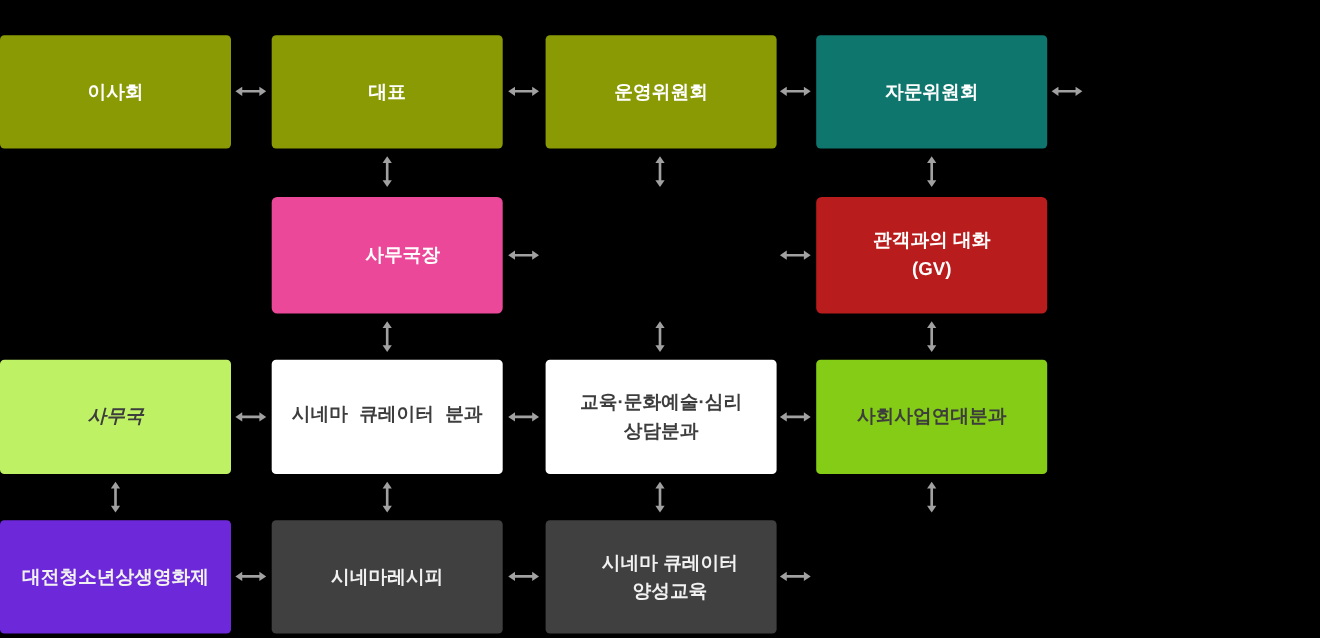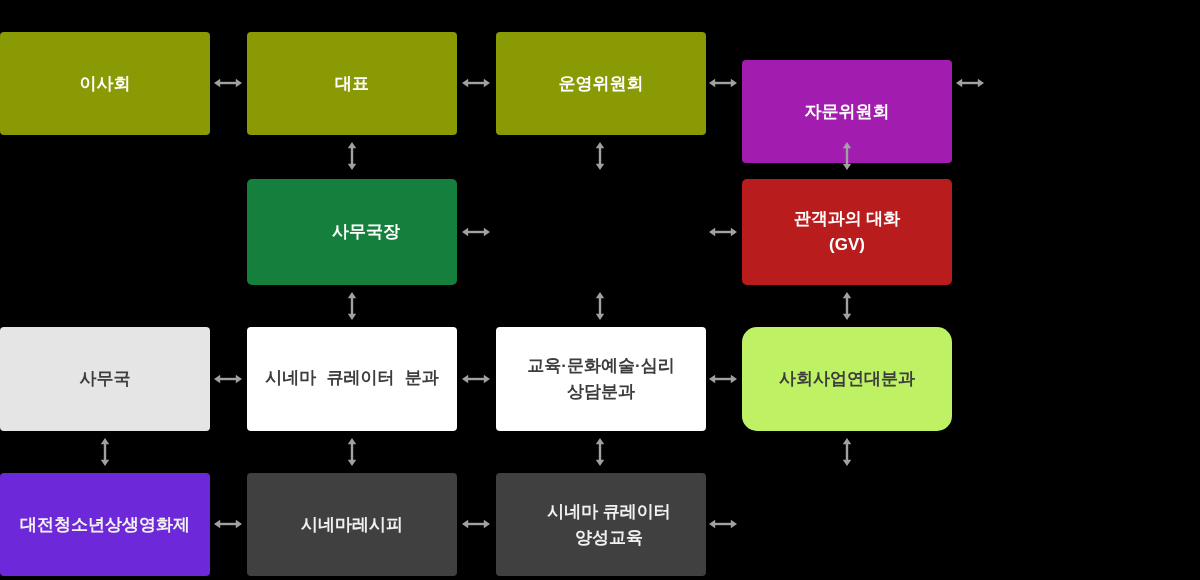--- a/index.html
+++ b/index.html
@@ -30,31 +30,31 @@
   .arrow svg path{fill:#a1a1a1}
 </style>
 </head>
 <body>
 
 <div class="stage">
 
   <div class="node r1 c2 olive" data-color="olive" style="background: rgb(138, 154, 5);">대표</div>
   <div class="node r1 c1 olive" data-color="olive" style="background: rgb(138, 154, 5);">이사회</div>
   <div class="node r1 c3 olive" data-color="olive" style="background: rgb(138, 154, 5); text-align: center;">운영위원회</div>
-  <div class="node r1 c4 olive" data-color="olive" style="background: #a21caf; margin-top: 28px;">자문위원회</div>
+  <div class="node r1 c4 olive" data-color="olive" style="background: #0f766e;">자문위원회</div>
 
-  <div class="node r2 c2 orange" data-color="orange" style="background: #15803d; padding-left: 28px;">사무국장</div>
+  <div class="node r2 c2 orange" data-color="orange" style="background: #ec4899; padding-left: 28px;">사무국장</div>
   <div class="node r2 c4 orange" data-color="orange" style="background: #b91c1c;">관객과의 대화
 (GV)</div>
 
-  <div class="node r3 c1 whitebox" data-color="white" style="background: #e5e5e5;">사무국</div>
+  <div class="node r3 c1 whitebox" data-color="white" style="background: #bef264; font-style: italic;">사무국</div>
   <div class="node r3 c2 whitebox" data-color="white" style="background: rgb(255, 255, 255); font-family: Liberation Mono, monospace;">시네마 큐레이터 분과</div>
   <div class="node r3 c3 whitebox" data-color="white" style="background: rgb(255, 255, 255);">교육·문화예술·심리
 상담분과</div>
-  <div class="node r3 c4 whitebox" data-color="white" style="background: #bef264; border-radius: 15px;">사회사업연대분과</div>
+  <div class="node r3 c4 whitebox" data-color="white" style="background: #84cc16;">사회사업연대분과</div>
 
   <div class="node r4 c1 darkbox" data-color="dark" style="background: #6d28d9;">대전청소년상생영화제</div>
   <div class="node r4 c2 darkbox" data-color="dark" style="background: rgb(64, 64, 64); text-align: center;">시네마레시피</div>
   <div class="node r4 c3 darkbox" data-color="dark" style="background: rgb(64, 64, 64); padding-left: 16px;">시네마 큐레이터
 양성교육</div>
 
   <div class="arrow" style="left:213px;top:77px"><svg width="30" height="12" viewBox="0 0 30 12">
         <line x1="6" y1="6" x2="24" y2="6" stroke-width="2.4"></line>
         <path d="M7.2 1.8 L1 6 L7.2 10.2 Z"></path>
         <path d="M22.8 1.8 L29 6 L22.8 10.2 Z"></path>

